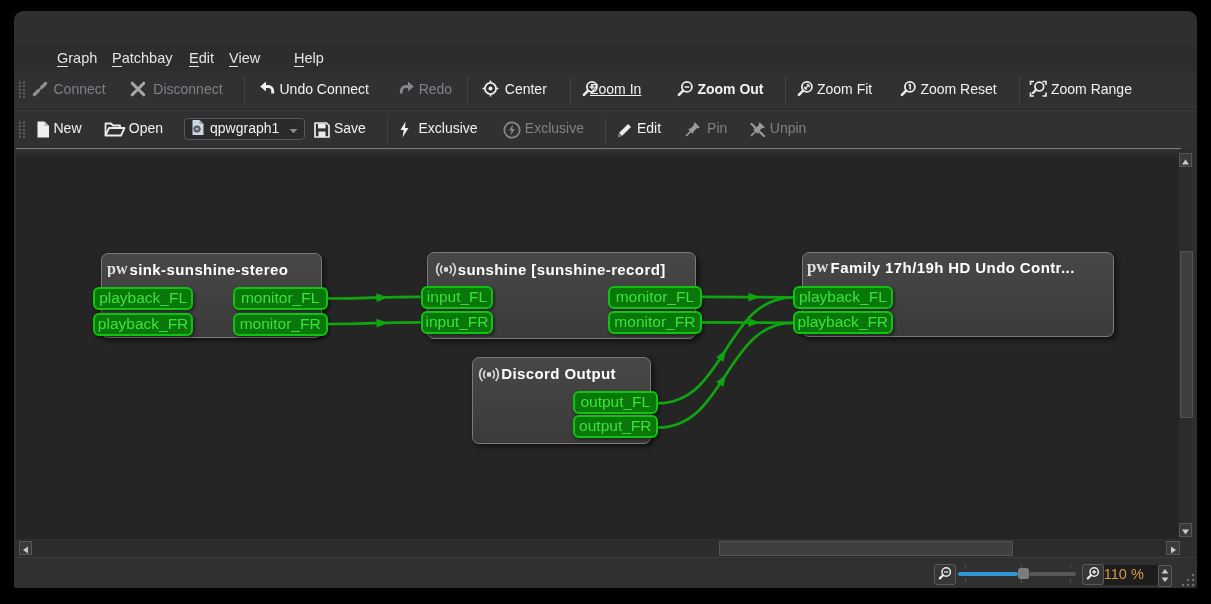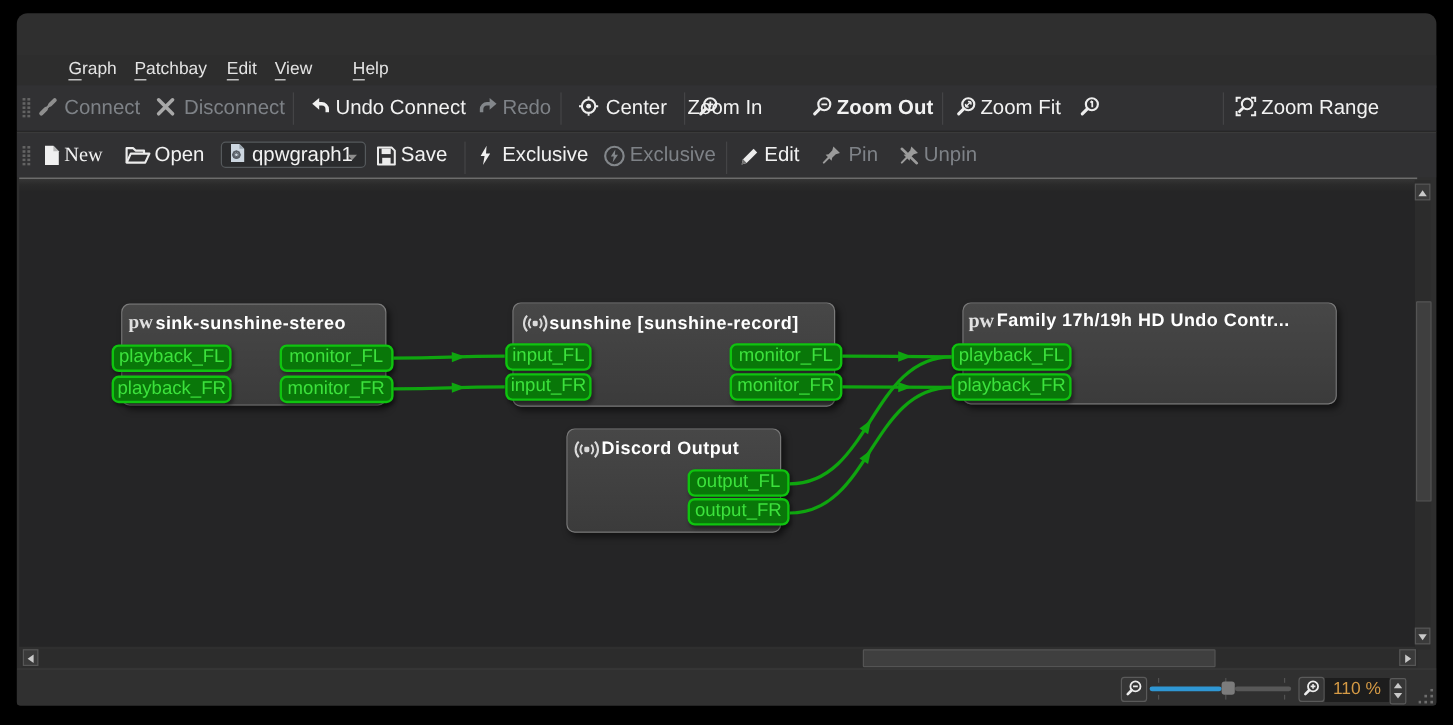--- a/index.html
+++ b/index.html
@@ -13,21 +13,21 @@
 .wbtn svg{position:absolute;left:0;top:0;}
 
 #menubar{position:absolute;left:0;top:35px;width:100%;height:25.5px;background:#2d2d2d;
 border-bottom:1px solid #3e3e3e;}
 .mitem{position:absolute;top:0;height:25px;line-height:25px;color:#e4e4e4;font-size:14.5px;margin-left:32px;}
 .mitem u{text-decoration:none;border-bottom:1px solid #e4e4e4;padding-bottom:0px;}
 
 .tb{position:absolute;left:0;width:100%;background:#313133;}
 #tb1{top:60.4px;height:37.9px;}
 #tb2{top:98.4px;height:37.6px;border-top:1px solid #272727;box-shadow:0 1px 0 #3a3a3a inset;}
-.titem{position:absolute;font-size:17px;white-space:nowrap;}
+.titem{position:absolute;font-size:14px;white-space:nowrap;}
 .ten{color:#f2f2f2;}
 .tdis{color:#7e8287;}
 .tsep{position:absolute;width:1px;height:27px;background:#444446;}
 .handle{position:absolute;width:8px;height:18px;
 background-image:radial-gradient(circle,#646464 1.05px,transparent 1.3px);
 background-size:4px 3.5px;}
 .ticon{position:absolute;}
 
 #canvas{position:absolute;left:1.5px;top:137px;width:1165.8px;height:391.4px;box-sizing:border-box;
 border-top:1.5px solid #7c7c7c;background:linear-gradient(180deg,#363636 0px,#2a2a2a 5px,#252526 11px);}
@@ -39,21 +39,21 @@
 color:#3ce23c;font-size:15.5px;text-align:center;line-height:18.6px;white-space:nowrap;
 box-shadow:1.5px 2px 3px rgba(0,0,0,.4);}
 
 #vscroll{position:absolute;left:1165px;top:138.5px;width:13px;height:391px;background:#2c2c2c;}
 #hscroll{position:absolute;left:3.5px;top:529.5px;width:1163px;height:15px;background:#2c2c2c;}
 .sbtn{position:absolute;background:#3a3a3a;border:1px solid #565656;box-sizing:border-box;}
 .sthumb{position:absolute;background:#3f3f3f;border:1px solid #545454;border-radius:1px;}
 
 #status{position:absolute;left:0;top:546px;width:100%;height:30.5px;background:#303030;border-top:1px solid #3a3a3a;}
 .zbtn{position:absolute;width:20px;height:19px;background:#363636;border:1px solid #5a5a5a;border-radius:3px;}
-#pct{position:absolute;background:#1d1d1d;color:#d59a45;font-size:14.5px;text-align:center;}
+#pct{position:absolute;background:#1d1d1d;color:#d59a45;font-size:14.5px;}
 </style></head>
 <body>
 <div id="win">
   <div id="menubar">
     <div class="mitem" style="left:11px;"><u>G</u>raph</div>
     <div class="mitem" style="left:66px;"><u>P</u>atchbay</div>
     <div class="mitem" style="left:143px;"><u>E</u>dit</div>
     <div class="mitem" style="left:183px;"><u>V</u>iew</div>
     <div class="mitem" style="left:248px;"><u>H</u>elp</div>
   </div>
@@ -86,54 +86,55 @@
       <circle cx="9.5" cy="9.5" r="2" fill="#ededed"></circle>
       <path d="M9.5 1.5 V3.6 M9.5 15.4 V17.5 M1.5 9.5 H3.6 M15.4 9.5 H17.5" stroke="#ededed" stroke-width="1.6"></path>
     </svg>
     <span class="titem ten" style="left:490.8px;line-height:37.9px;">Center</span>
     <div class="tsep" style="left:556.1px;top:5.5px;"></div>
     <svg class="ticon" style="left:567px;top:8.5px;" width="18" height="18" viewBox="0 0 18 18">
       <circle cx="10.9" cy="6.9" r="5" stroke="#ededed" stroke-width="1.8" fill="none"></circle>
       <path d="M7.1 10.7 L2.9 14.9" stroke="#ededed" stroke-width="2.6" stroke-linecap="round"></path>
       <path d="M10.9 4.5 V9.3 M8.5 6.9 H13.3" stroke="#ededed" stroke-width="1.5"></path>
     </svg>
-    <span class="titem ten" style="left:559px;line-height:37.9px;">Zoom In</span>
+    <span class="titem ten" style="left:576px;line-height:37.9px;text-decoration:underline;">Zoom In</span>
     <svg class="ticon" style="left:662px;top:8.5px;" width="18" height="18" viewBox="0 0 18 18">
       <circle cx="10.9" cy="6.9" r="5" stroke="#ededed" stroke-width="1.8" fill="none"></circle>
       <path d="M7.1 10.7 L2.9 14.9" stroke="#ededed" stroke-width="2.6" stroke-linecap="round"></path>
       <path d="M8.5 6.9 H13.3" stroke="#ededed" stroke-width="1.5"></path>
     </svg>
     <span class="titem ten" style="left:683.4px;line-height:37.9px;font-weight:bold;">Zoom Out</span>
     <div class="tsep" style="left:770.7px;top:5.5px;"></div>
     <svg class="ticon" style="left:781.6px;top:8.5px;" width="18" height="18" viewBox="0 0 18 18">
       <circle cx="10.9" cy="6.9" r="5" stroke="#ededed" stroke-width="1.8" fill="none"></circle>
       <path d="M7.1 10.7 L2.9 14.9" stroke="#ededed" stroke-width="2.6" stroke-linecap="round"></path>
       <path d="M8.8 9 L8.6 6.6 M8.8 9 L11.2 9.2 M13 4.8 L10.6 4.6 M13 4.8 L13.2 7.2 M8.8 9 L13 4.8" stroke="#ededed" stroke-width="1.2" fill="none"></path>
     </svg>
     <span class="titem ten" style="left:803px;line-height:37.9px;">Zoom Fit</span>
     <svg class="ticon" style="left:884.5px;top:8.5px;" width="18" height="18" viewBox="0 0 18 18">
       <circle cx="10.9" cy="6.9" r="5" stroke="#ededed" stroke-width="1.8" fill="none"></circle>
       <path d="M7.1 10.7 L2.9 14.9" stroke="#ededed" stroke-width="2.6" stroke-linecap="round"></path>
       <path d="M11.2 4.2 V9.4 M11.2 4.2 L9.7 5.5" stroke="#ededed" stroke-width="1.5" fill="none"></path>
     </svg>
+    <span class="titem ten" style="left:906.4px;line-height:37.9px;">Zoom Reset</span>
     <div class="tsep" style="left:1005.3px;top:5.5px;"></div>
     <svg class="ticon" style="left:1013.6px;top:7.5px;" width="21" height="20" viewBox="0 0 21 20">
       <path d="M2.5 6 V2.5 H6 M14.5 2.5 H18 V6 M18 13.5 V17 H14.5 M6 17 H2.5 V13.5" stroke="#ededed" stroke-width="1.6" fill="none"></path>
       <circle cx="11.3" cy="7.6" r="4.4" stroke="#ededed" stroke-width="1.7" fill="none"></circle>
       <path d="M7.9 11 L4.9 14" stroke="#ededed" stroke-width="2.4" stroke-linecap="round"></path>
     </svg>
     <span class="titem ten" style="left:1037px;line-height:37.9px;">Zoom Range</span>
   </div>
   <div class="tb" id="tb2">
     <div class="handle" style="left:3.5px;top:11px;"></div>
     <svg class="ticon" style="left:20.5px;top:10.0px;" width="16" height="19" viewBox="0 0 16 19">
       <path d="M2.5 1.5 H9.5 L14 6 V17.5 H2.5 Z" fill="#f0f0f0"></path>
       <path d="M9.5 1.5 L9.5 6 H14 Z" fill="#b9b9b9"></path>
     </svg>
-    <span class="titem ten" style="left:39.5px;line-height:37.6px;font-family:Liberation Serif, serif;">New</span>
+    <span class="titem ten" style="left:39.5px;line-height:37.6px;">New</span>
     <svg class="ticon" style="left:90px;top:11.0px;" width="22" height="17" viewBox="0 0 22 17">
       <path d="M1.5 14.5 V2.5 H7 L9 4.5 H16 V7" stroke="#ececec" stroke-width="1.8" fill="none" stroke-linejoin="round"></path>
       <path d="M1.5 14.5 L5 7 H20.5 L17 14.5 Z" stroke="#ececec" stroke-width="1.8" fill="none" stroke-linejoin="round"></path>
     </svg>
     <span class="titem ten" style="left:114.8px;line-height:37.6px;">Open</span>
     <div style="position:absolute;left:170px;top:7.3px;width:119px;height:20.5px;background:#2a2b2d;border:1px solid #55595c;border-radius:4px;"></div>
     <svg class="ticon" style="left:177px;top:9px;" width="14" height="17" viewBox="0 0 14 17">
       <path d="M1.5 1 H8.5 L12.5 5 V16 H1.5 Z" fill="#ccd6e0"></path>
       <path d="M8.5 1 L8.5 5 H12.5 Z" fill="#9aa4ae"></path>
       <circle cx="6" cy="10" r="2.8" fill="none" stroke="#5a6068" stroke-width="1.5"></circle>

